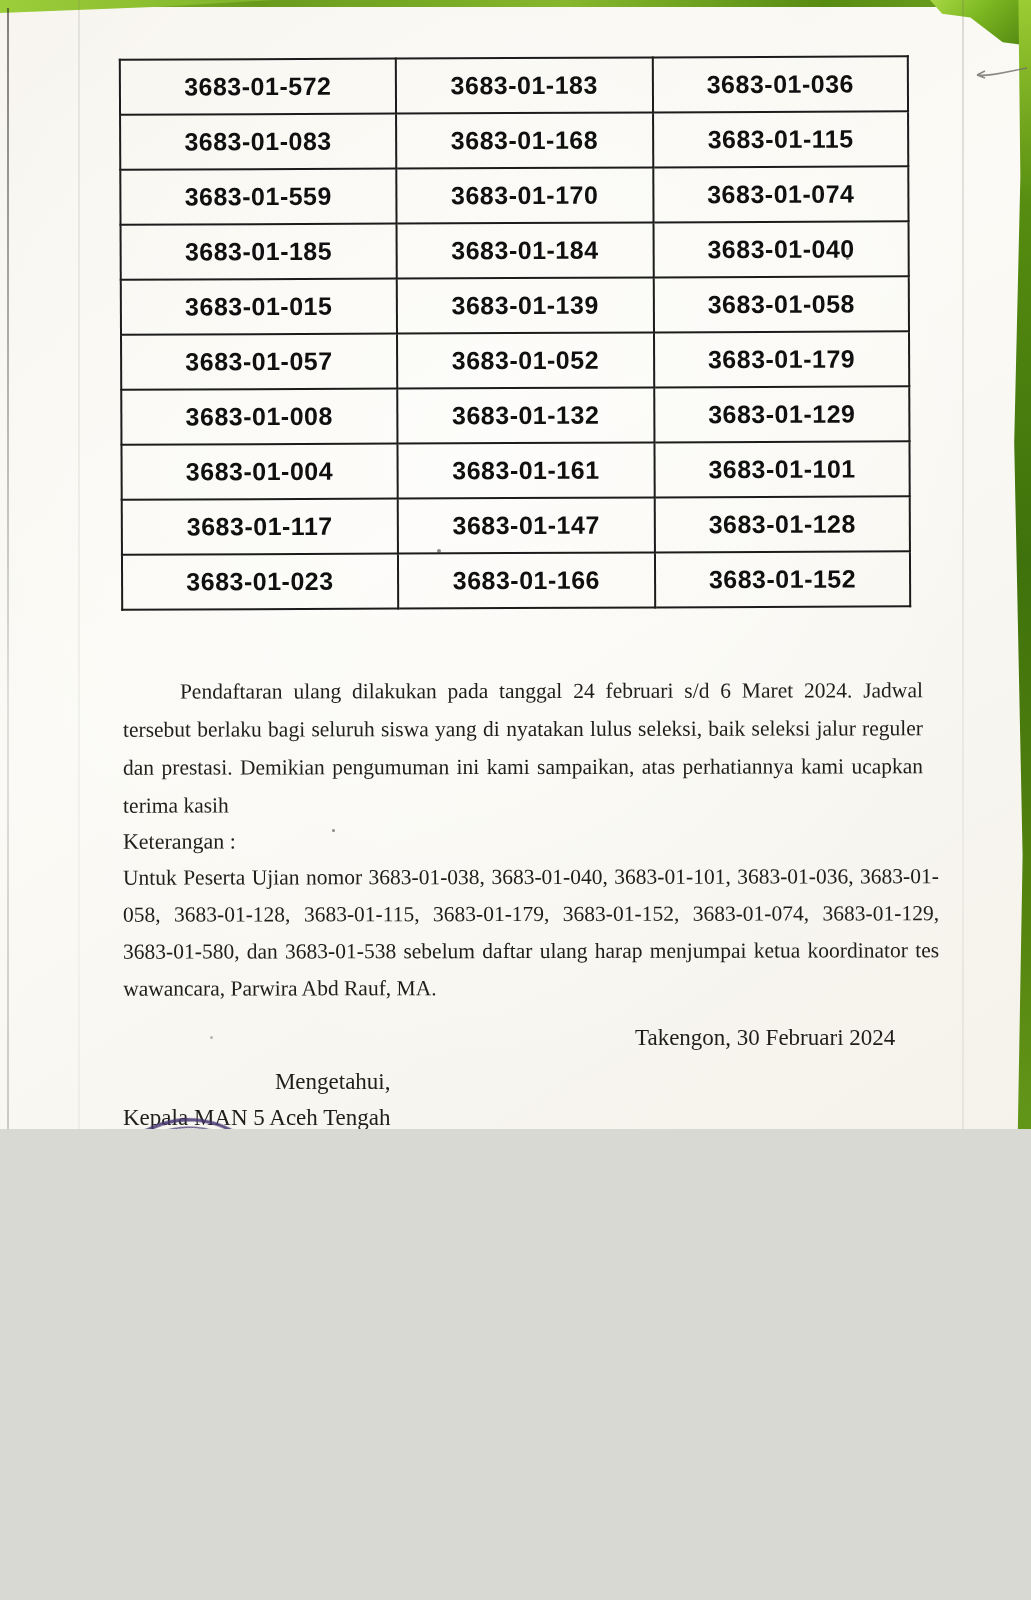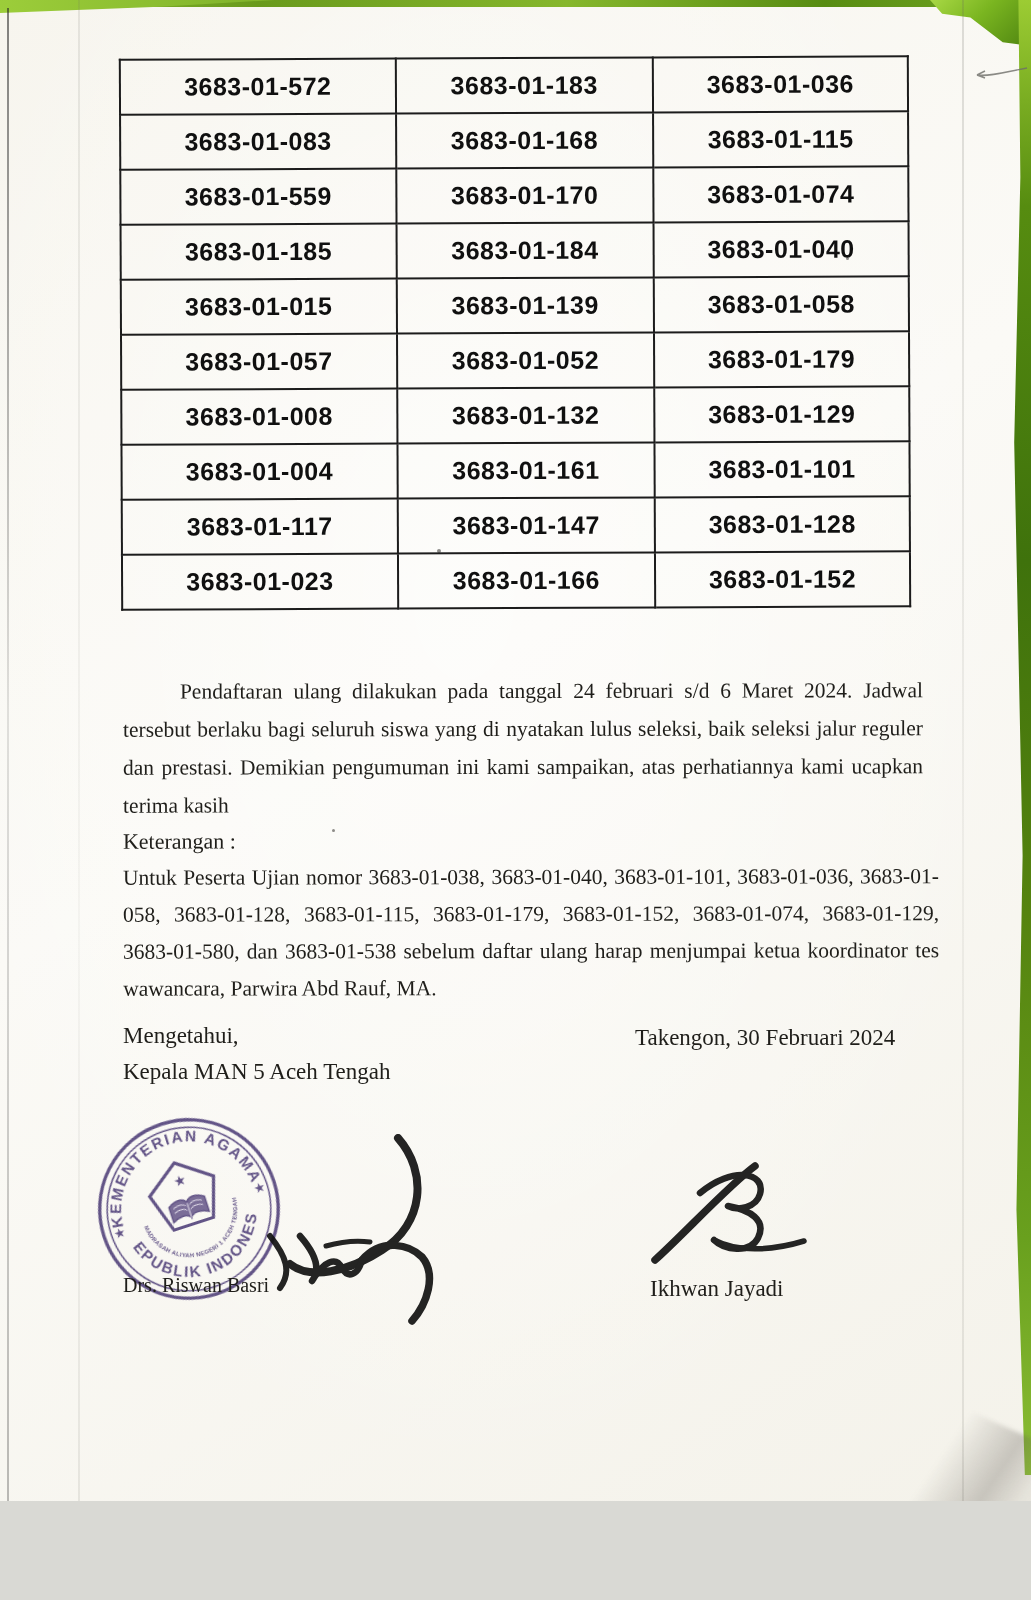--- a/index.html
+++ b/index.html
@@ -1,17 +1,17 @@
 <!DOCTYPE html>
 <html><head>
 <meta charset="utf-8">
 <style>
   html,body { margin:0; padding:0; background:#d9d9d4; }
   .page {
-    position:relative; width:1031px; height:1501px; overflow:hidden;
+    position:relative; width:1031px; height:1129px; overflow:hidden;
     background:
       radial-gradient(ellipse at 45% 40%, rgba(255,255,255,.55), rgba(255,255,255,0) 70%),
       linear-gradient(148deg, #f7f5ee 0%, #fbfaf6 45%, #f4f2ea 100%);
     font-family:"Liberation Serif","DejaVu Serif",serif;
     color:#1f1e1a;
   }
   
   .edge-top { position:absolute; left:0; top:0; width:1031px; height:7px;
     background:linear-gradient(90deg,#8fc02f,#699a1c 25%,#86b72c 55%,#578c12 80%,#74a824); }
   .edge-top-left { position:absolute; left:0; top:0; width:275px; height:13px;
@@ -43,21 +43,21 @@
     font-family:"Liberation Sans","DejaVu Sans",sans-serif; font-weight:700; font-size:25px;
     letter-spacing:.5px; color:#101010; }
   .exam-table td:nth-child(1){ width:276px; } .exam-table td:nth-child(2){ width:257px; } .exam-table td:nth-child(3){ width:255px; }
   
   .para1 { position:absolute; left:123px; top:672px; width:800px; margin:0;
     font-size:21.5px; line-height:38px; text-align:justify; text-indent:57px; transform:rotate(-0.1deg); }
   .notes { position:absolute; left:123px; top:822px; width:816px; transform:rotate(-0.1deg); }
   .notes-heading { font-size:22px; line-height:37px; }
   .notes-para { margin:0; font-size:21.5px; line-height:37px; text-align:justify; }
   
-  .signoff-left  { position:absolute; left:123px; top:1018px; font-size:23px; line-height:36px; }
+  .signoff-left  { position:absolute; left:123px; top:1064px; font-size:23px; line-height:36px;text-align:right; }
   .signoff-right { position:absolute; left:635px; top:1020px; font-size:23px; line-height:36px; }
   .name-left  { position:absolute; left:123px; top:1268px; font-size:20px; line-height:34px; }
   .name-right { position:absolute; left:650px; top:1272px; font-size:23px; line-height:34px; }
   
   .stamp { position:absolute; left:96px; top:1116px; width:186px; height:186px;
     transform:rotate(-18deg); opacity:.84; filter:blur(.4px); }
   .sig { position:absolute; filter:blur(.3px); }
   .sig-left  { left:230px; top:1118px; width:230px; height:212px; }
   .sig-right { left:620px; top:1148px; width:200px; height:125px; }
 </style>

